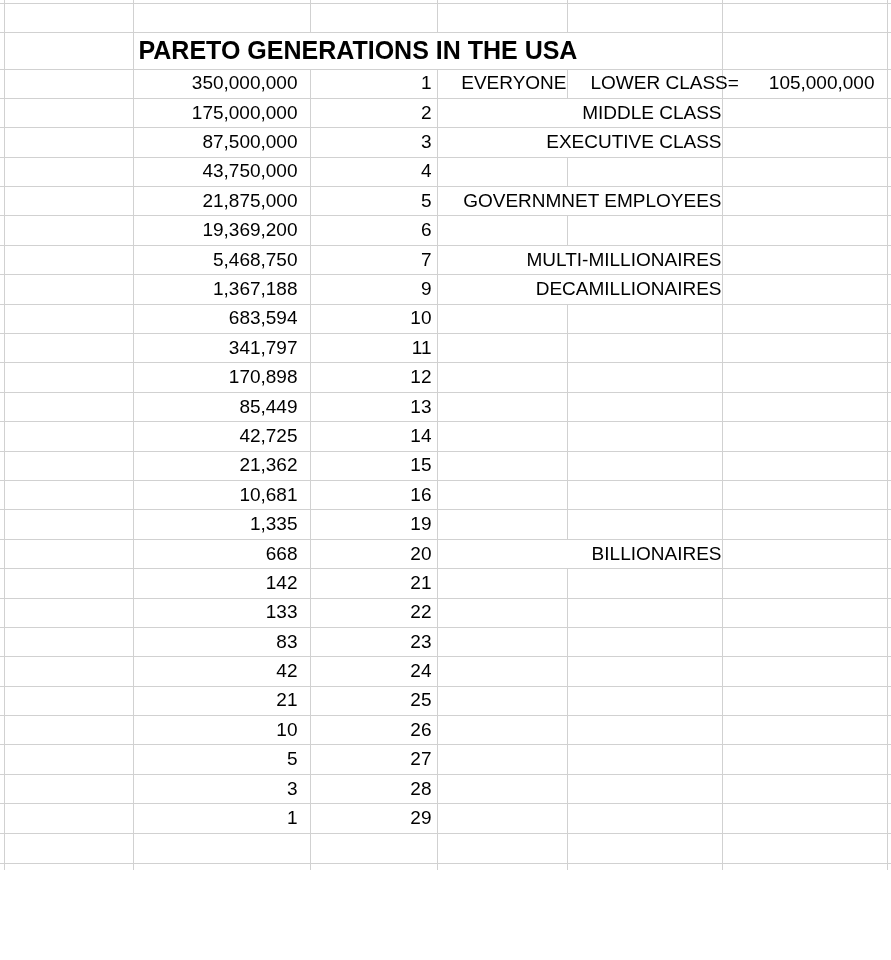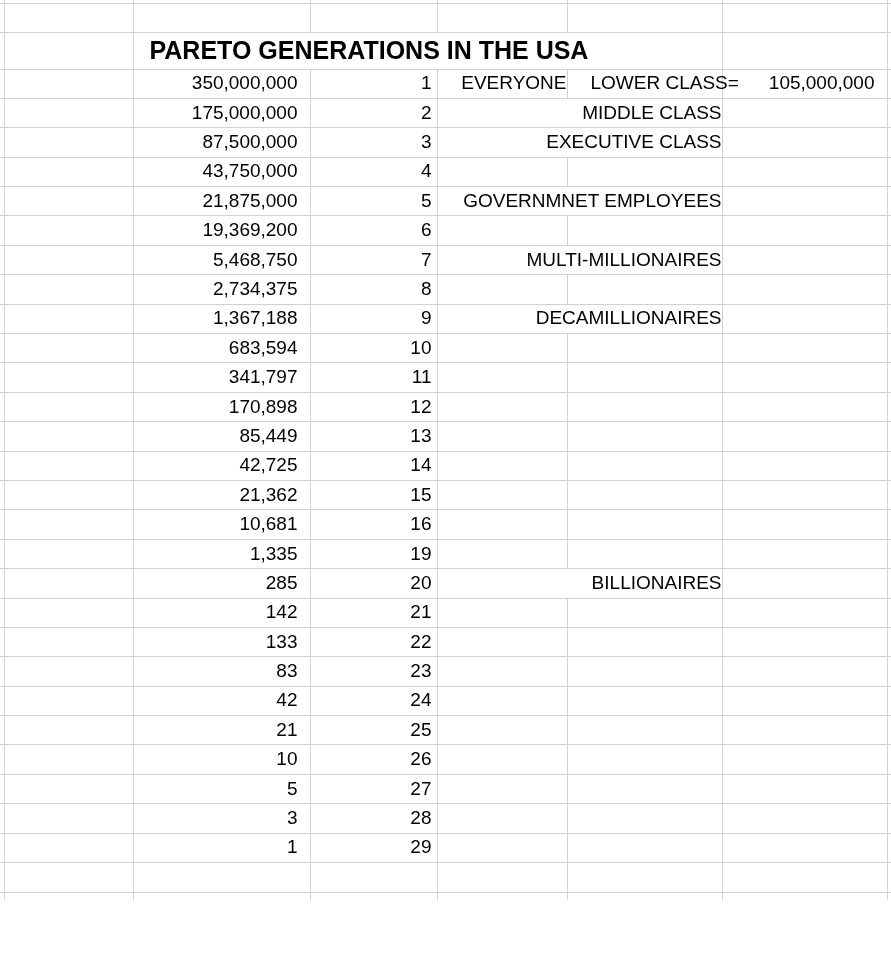--- a/index.html
+++ b/index.html
@@ -25,21 +25,21 @@
   tr.r-blank  { height: 29px; }
   tr.r-title  { height: 37px; }
   tr.r-data   { height: 29.4px; margin-top: 43px; }
   tr.r-blank2 { height: 30px; }
   tr.r-bottom { height: 7px; }
   td.num   { text-align: right; padding-right: 12px; }
   td.gen   { text-align: right; padding-right: 5px; }
   td.label { text-align: right;  padding-left: 8px; }
   td.elabel{ padding-left: 23px; }
   td.title-cell {
-    font-weight: bold; font-size: 25px; padding-left: 16px;
+    font-weight: bold; font-size: 25px; padding-left: 5px;
     text-align: left; letter-spacing: 0;
   }
 </style>
 </head>
 <body>
 
 <div id="screen">
   <table class="sheet">
     <colgroup>
       <col style="width:4px">
@@ -143,30 +143,20 @@
           <td></td>
           <td class="num">5,468,750</td>
           <td class="gen">7</td>
           <td class="label" colspan="2">MULTI-MILLIONAIRES</td>
           <td></td>
           <td></td>
         </tr>
         <tr class="r-data">
           <td></td>
           <td></td>
-          <td class="num">2,734,375</td>
-          <td class="gen">8</td>
-          <td class="label"></td>
-          <td></td>
-          <td></td>
-          <td></td>
-        </tr>
-        <tr class="r-data">
-          <td></td>
-          <td></td>
           <td class="num">1,367,188</td>
           <td class="gen">9</td>
           <td class="label" colspan="2">DECAMILLIONAIRES</td>
           <td></td>
           <td></td>
         </tr>
         <tr class="r-data">
           <td></td>
           <td></td>
           <td class="num">683,594</td>
@@ -242,21 +232,21 @@
           <td class="num">1,335</td>
           <td class="gen">19</td>
           <td class="label"></td>
           <td></td>
           <td></td>
           <td></td>
         </tr>
         <tr class="r-data">
           <td></td>
           <td></td>
-          <td class="num">285</td>
+          <td class="num">668</td>
           <td class="gen">20</td>
           <td class="label" colspan="2">BILLIONAIRES</td>
           <td></td>
           <td></td>
         </tr>
         <tr class="r-data">
           <td></td>
           <td></td>
           <td class="num">142</td>
           <td class="gen">21</td>

